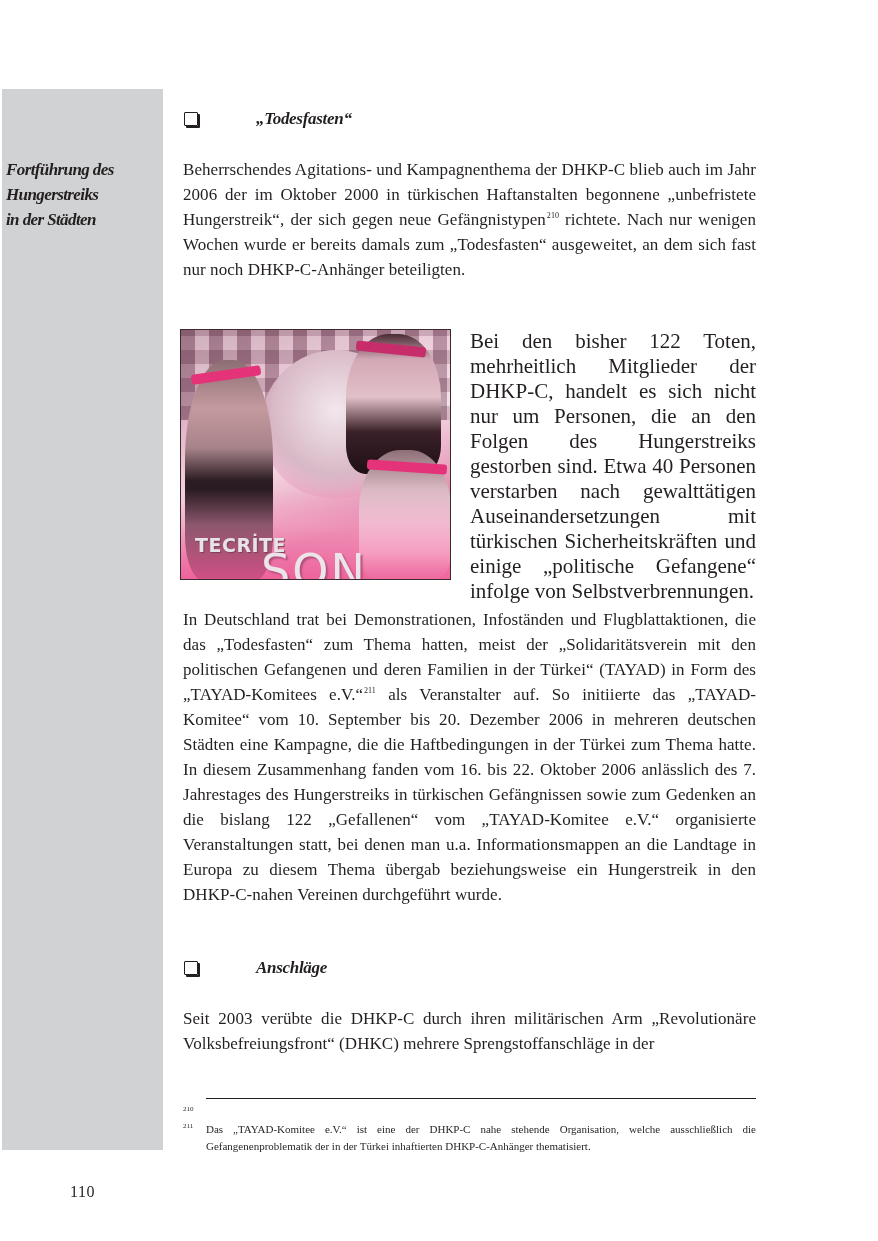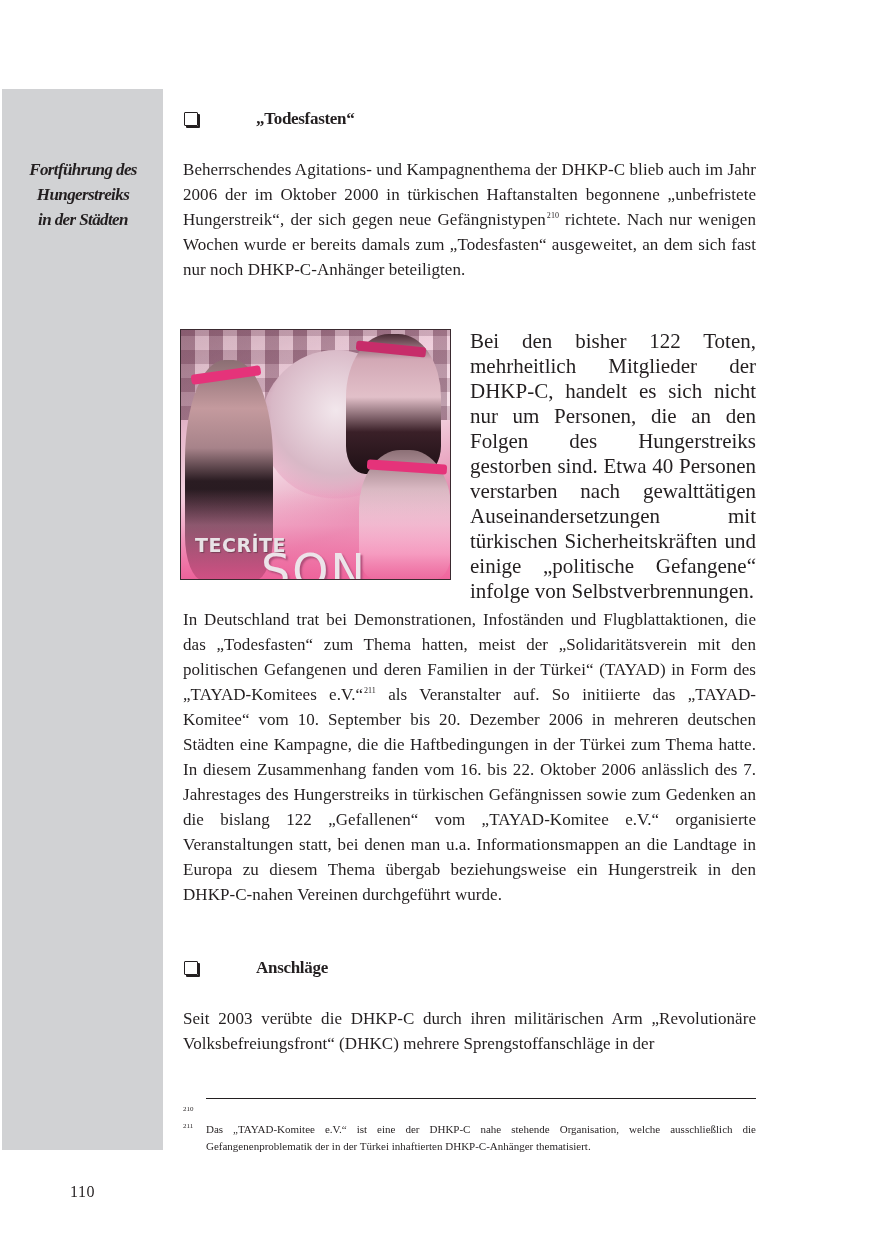--- a/index.html
+++ b/index.html
@@ -1,24 +1,24 @@
 <!DOCTYPE html>
 <html><head>
 <meta charset="utf-8">
 <style>
   html, body { margin: 0; padding: 0; background: #ffffff; }
   body { width: 878px; height: 1241px; position: relative; overflow: hidden;
          font-family: "Liberation Serif", "DejaVu Serif", serif; color: #231f20; }
   .sidebar { position: absolute; left: 2px; top: 89px; width: 161px; height: 1061px;
              background: #d1d2d4; }
-  .margin-note { position: absolute; left: 6px; top: 157px; width: 154px; text-align: center;
+  .margin-note { position: absolute; left: 6px; top: 157px; width: 154px; text-align: left;
                  font-style: italic; font-weight: bold; font-size: 17px; line-height: 25px;
                  letter-spacing: -0.6px; color: #231f20; }
   .heading { position: absolute; left: 183px; height: 24px; font-size: 17px; font-weight: bold;
-             display: flex; align-items: center; letter-spacing: -0.3px; }
+             display: flex; align-items: center; letter-spacing: -0.3px; font-style: italic; }
   .heading .box { width: 12px; height: 12px; border: 1.6px solid #231f20; border-radius: 1px;
                   box-shadow: 2px 2px 0 #231f20; margin-right: 58px; margin-left: 1px; }
   .para { position: absolute; left: 183px; width: 573px; font-size: 17px; line-height: 25px;
           text-align: justify; letter-spacing: 0.05px; }
   .para b { font-weight: normal; }
   sup.fn { font-size: 8px; vertical-align: 7px; line-height: 0; margin-left: 1px; }
   .figure { position: absolute; left: 180px; top: 329px; width: 271px; height: 251px;
             border: 1px solid #3a2a30; box-sizing: border-box; overflow: hidden;
             background: linear-gradient(160deg, #b8879a 0%, #e6b8cb 30%, #f3d5e1 50%, #e48db0 75%, #f4a4c6 100%); }
   .figure .grid { position: absolute; left: 0; top: 0; right: 0; height: 90px;

